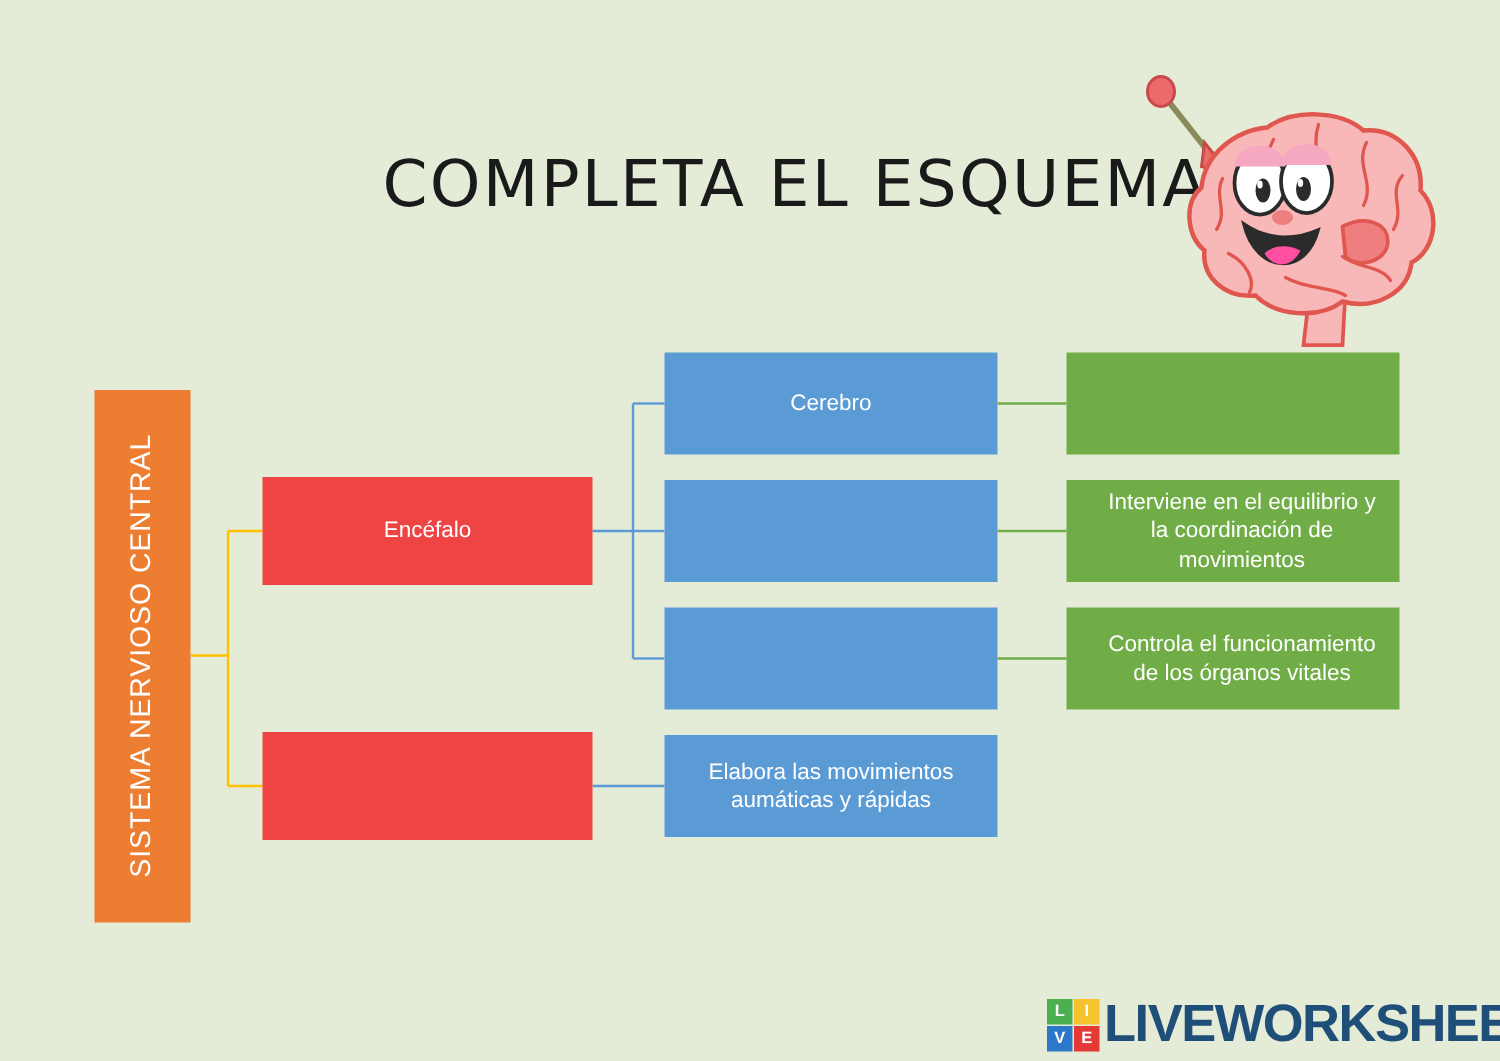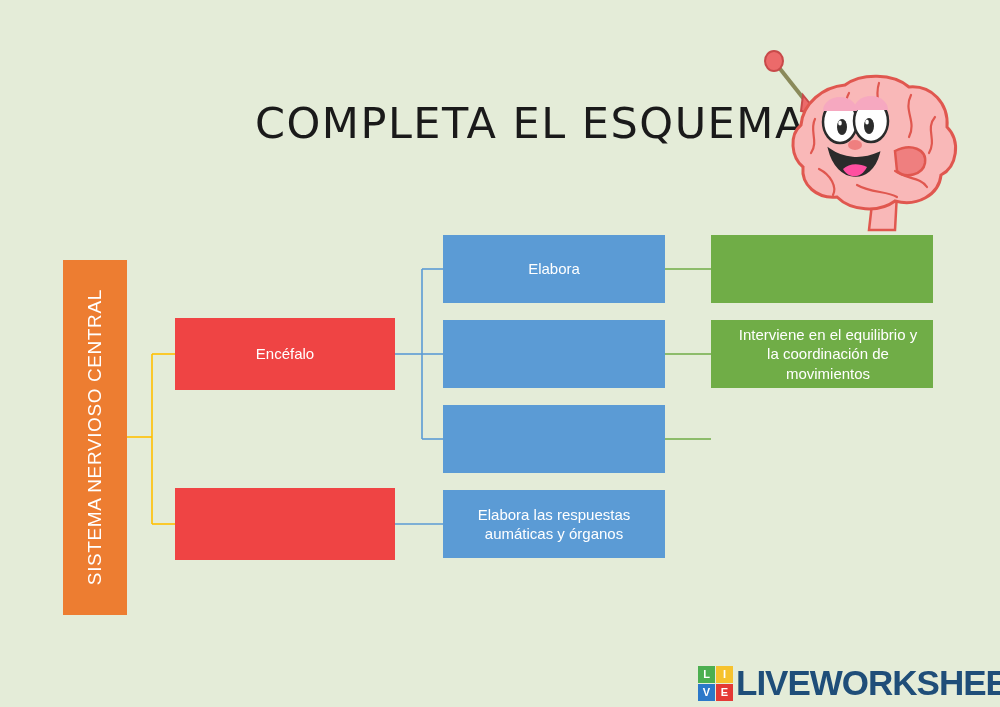--- a/index.html
+++ b/index.html
@@ -239,37 +239,40 @@
   </div>
 
   <div id="box-encefalo" class="box box-yellow">
     <span>Encéfalo</span>
   </div>
   <div id="box-medula" class="box box-yellow">
     <span></span>
   </div>
 
   <div id="box-cerebro" class="box box-blue">
-    <span>Elabora</span>
+    <span>Cerebro</span>
   </div>
   <div id="box-cerebelo" class="box box-blue">
     <span></span>
   </div>
   <div id="box-bulbo" class="box box-blue">
     <span></span>
   </div>
   <div id="box-medula-f" class="box box-blue">
-    <span>Elabora las respuestas aumáticas y órganos</span>
+    <span>Elabora las movimientos aumáticas y rápidas</span>
   </div>
 
   <div id="box-green-1" class="box box-green">
     <span></span>
   </div>
   <div id="box-green-2" class="box box-green">
     <span>Interviene en el equilibrio y la coordinación de movimientos</span>
+  </div>
+  <div id="box-green-3" class="box box-green">
+    <span>Controla el funcionamiento de los órganos vitales</span>
   </div>
 
   <div id="logo">
     <div id="logo-mark">
       <div class="cell" style="background: rgb(76, 175, 80);">L</div>
       <div class="cell" style="background: rgb(246, 194, 45);">I</div>
       <div class="cell" style="background: rgb(43, 120, 201);">V</div>
       <div class="cell" style="background: rgb(229, 57, 53);">E</div>
     </div>
     <div id="logo-text" style="color: rgb(31, 78, 121);">LIVEWORKSHEETS</div>

